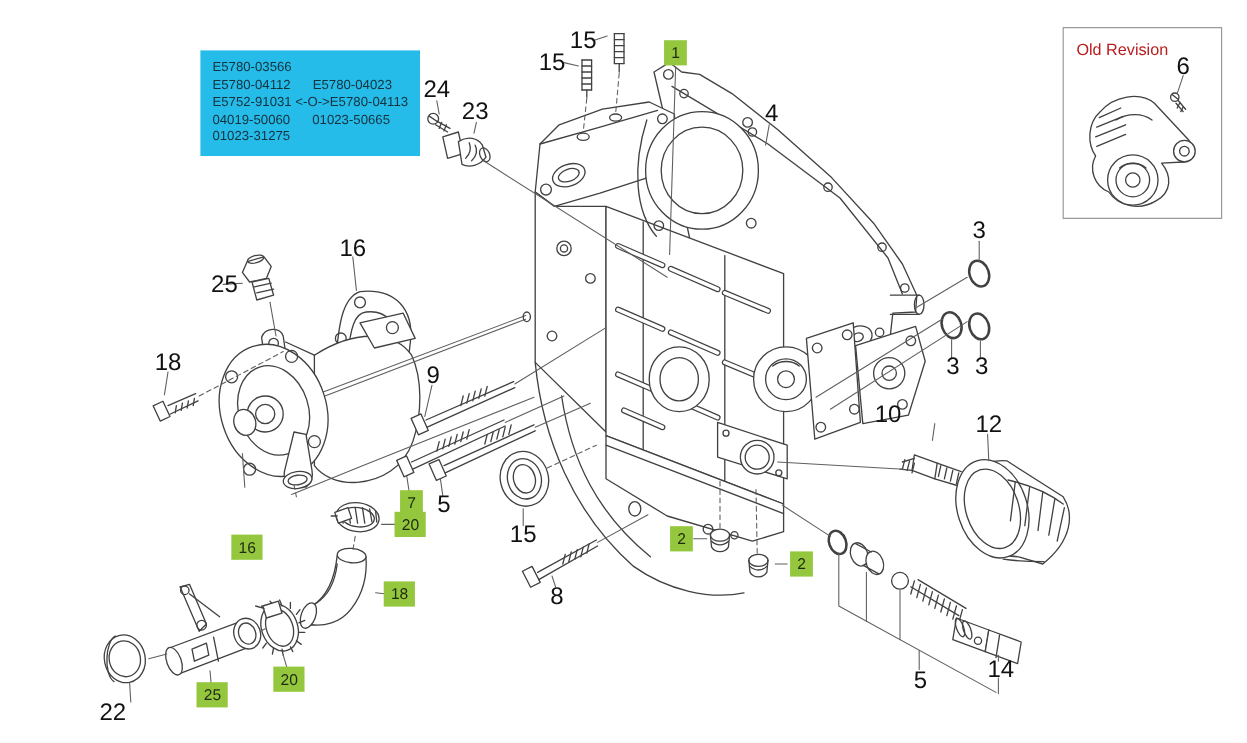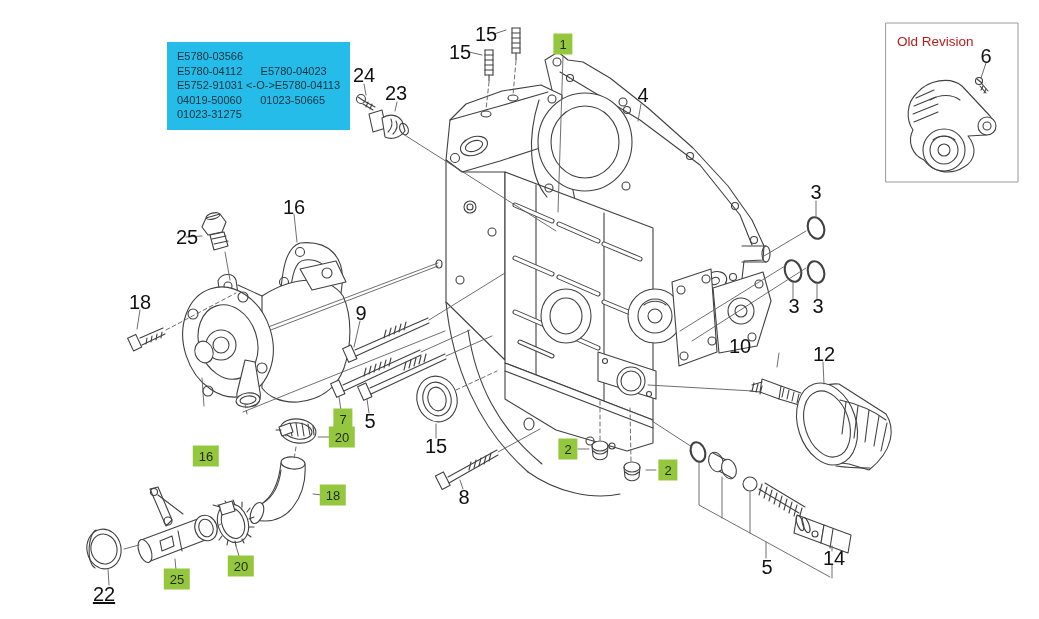--- a/index.html
+++ b/index.html
@@ -436,19 +436,19 @@
       <div class="callout" style="left: 834px; top: 558px;">14</div>
       <div class="callout" style="left: 486px; top: 34px;">15</div>
       <div class="callout" style="left: 460px; top: 52px;">15</div>
       <div class="callout hl" style="left: 206px; top: 416px; margin-top: 40px;">16</div>
       <div class="callout" style="left: 294px; top: 207px;">16</div>
       <div class="callout" style="left: 140px; top: 302px;">18</div>
       <div class="callout hl" style="left: 333px; top: 495px;">18</div>
       <div class="callout hl" style="left: 342px; top: 437px;">20</div>
       <div class="callout hl" style="left: 241px; top: 566px;">20</div>
       <div class="callout hl" style="left: 177px; top: 579px;">25</div>
-      <div class="callout" style="left: 104px; top: 594px; text-decoration: underline;">22</div>
+      <div class="callout" style="left: 94px; top: 594px;">22</div>
       <div class="callout" style="left: 396px; top: 93px;">23</div>
       <div class="callout" style="left: 364px; top: 75px;">24</div>
       <div class="callout" style="left: 187px; top: 237px;">25</div>
     </div>
 
 </div>
 
 </body></html>

